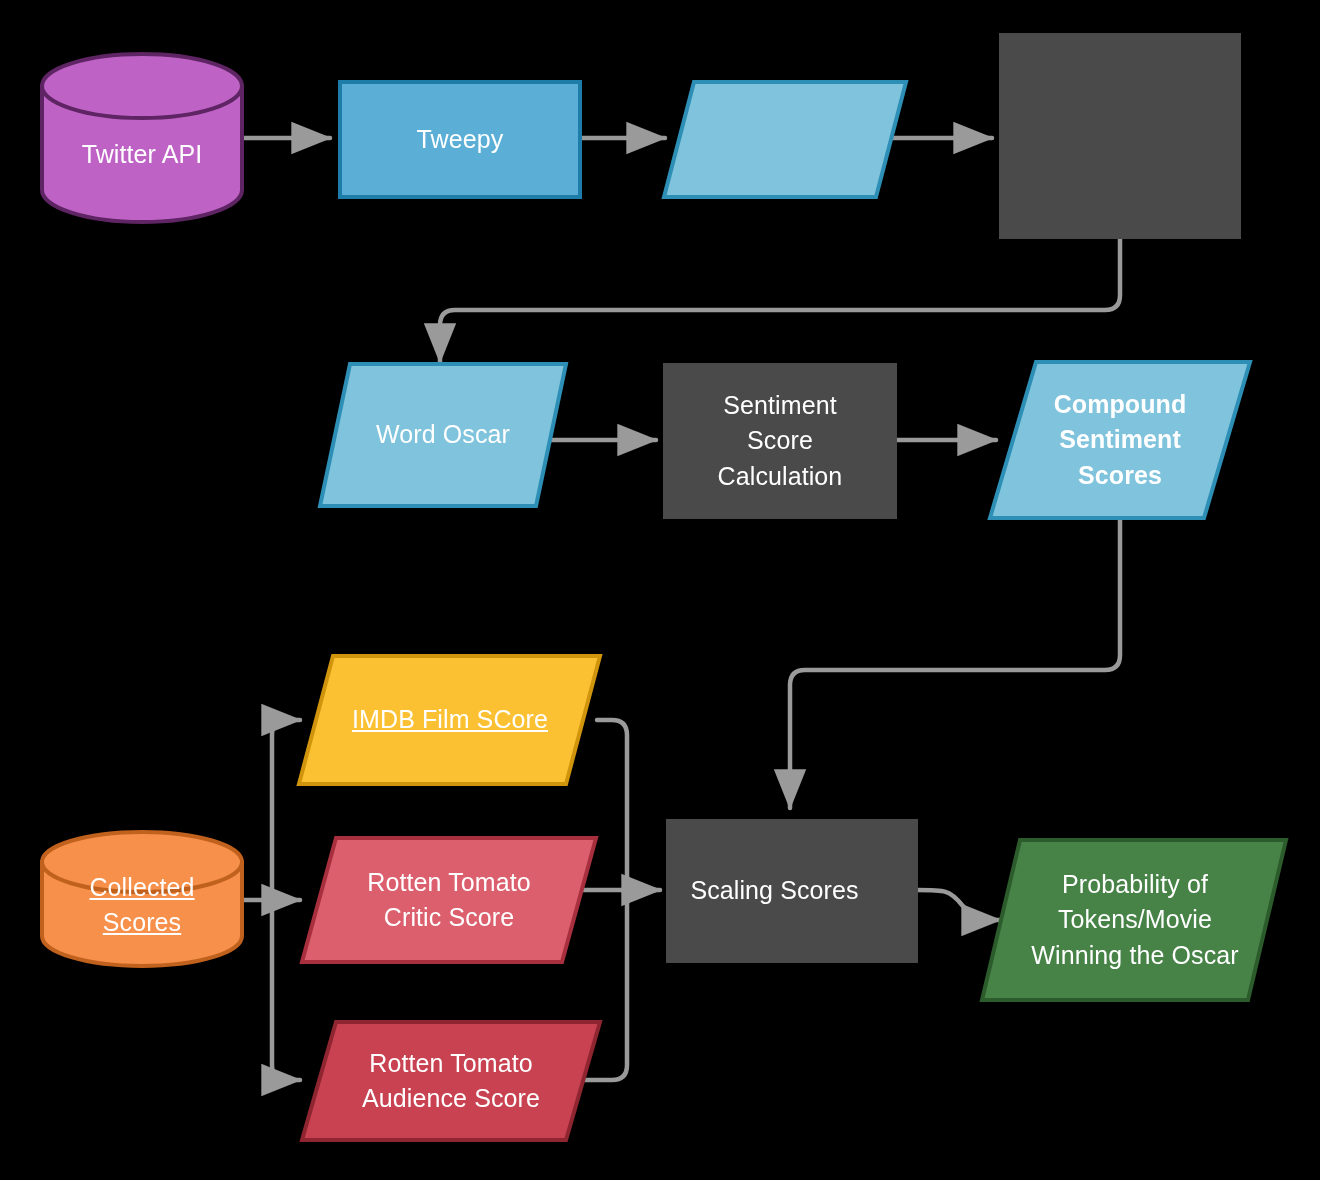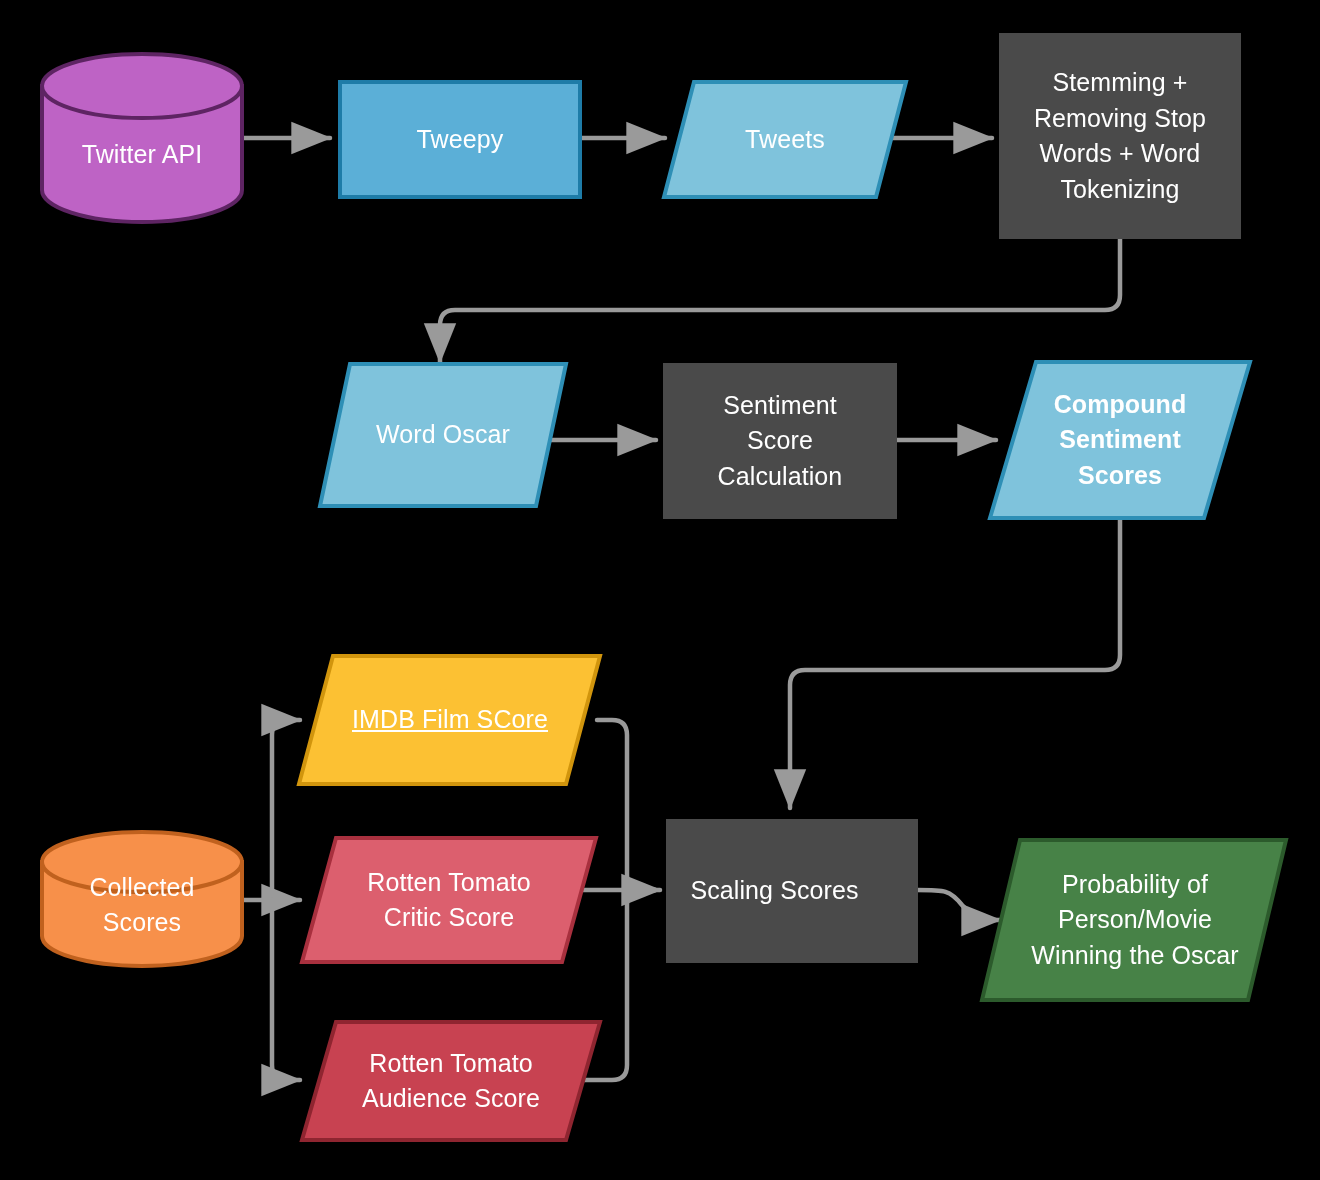--- a/index.html
+++ b/index.html
@@ -106,47 +106,42 @@
 
     <rect x="667" y="820" width="250" height="142" fill="#4A4A4A" stroke="#4A4A4A" stroke-width="2"></rect>
 
     <polygon points="1020,840 1286,840 1248,1000 982,1000" fill="#478247" stroke="#2C5B2C" stroke-width="4"></polygon>
   </svg>
 
   <div class="node-label" style="left:340px; top:82px;   width:240px; height:115px;">Tweepy</div>
 
   <div class="node-label" style="left:42px;  top:100px;  width:200px; height:110px;">Twitter API</div>
 
-  <div class="node-label" style="left:665px; top:82px;   width:240px; height:115px;">Tweets</div>
 
-  <div class="node-label" style="left:1000px;top:34px;   width:240px; height:204px;">Stemming +
-Removing Stop
-Words + Word
-Tokenizing</div>
 
   <div class="node-label" style="left:320px; top:364px;  width:246px; height:142px;">Word Oscar</div>
 
   <div class="node-label" style="left:664px; top:364px;  width:232px; height:154px;">Sentiment
 Score
 Calculation</div>
 
   <div class="node-label" style="left:1000px;top:362px;  width:240px; height:156px;font-weight:bold;">Compound
 Sentiment
 Scores</div>
 
-  <div class="node-label" style="left:42px;  top:855px;  width:200px; height:100px;">Collected
+  <div class="node-label" style="left:42px;  top:855px;  width:200px; height:100px;text-decoration:underline;">Collected
 Scores</div>
 
   <div class="node-label" style="left:305px; top:656px;  width:290px; height:128px;text-decoration:underline;">IMDB Film SCore</div>
 
   <div class="node-label" style="left:306px; top:838px;  width:286px; height:124px;">Rotten Tomato
 Critic Score</div>
 
   <div class="node-label" style="left:306px; top:1022px; width:290px; height:118px;">Rotten Tomato
 Audience Score</div>
 
   <div class="node-label" style="left:667px; top:820px;  width:215px; height:142px;">Scaling Scores</div>
 
   <div class="node-label" style="left:990px; top:840px;  width:290px; height:160px;">Probability of
-Person/Movie
+Tokens/Movie
 Winning the Oscar</div>
 
 </div>
 
 </body></html>

